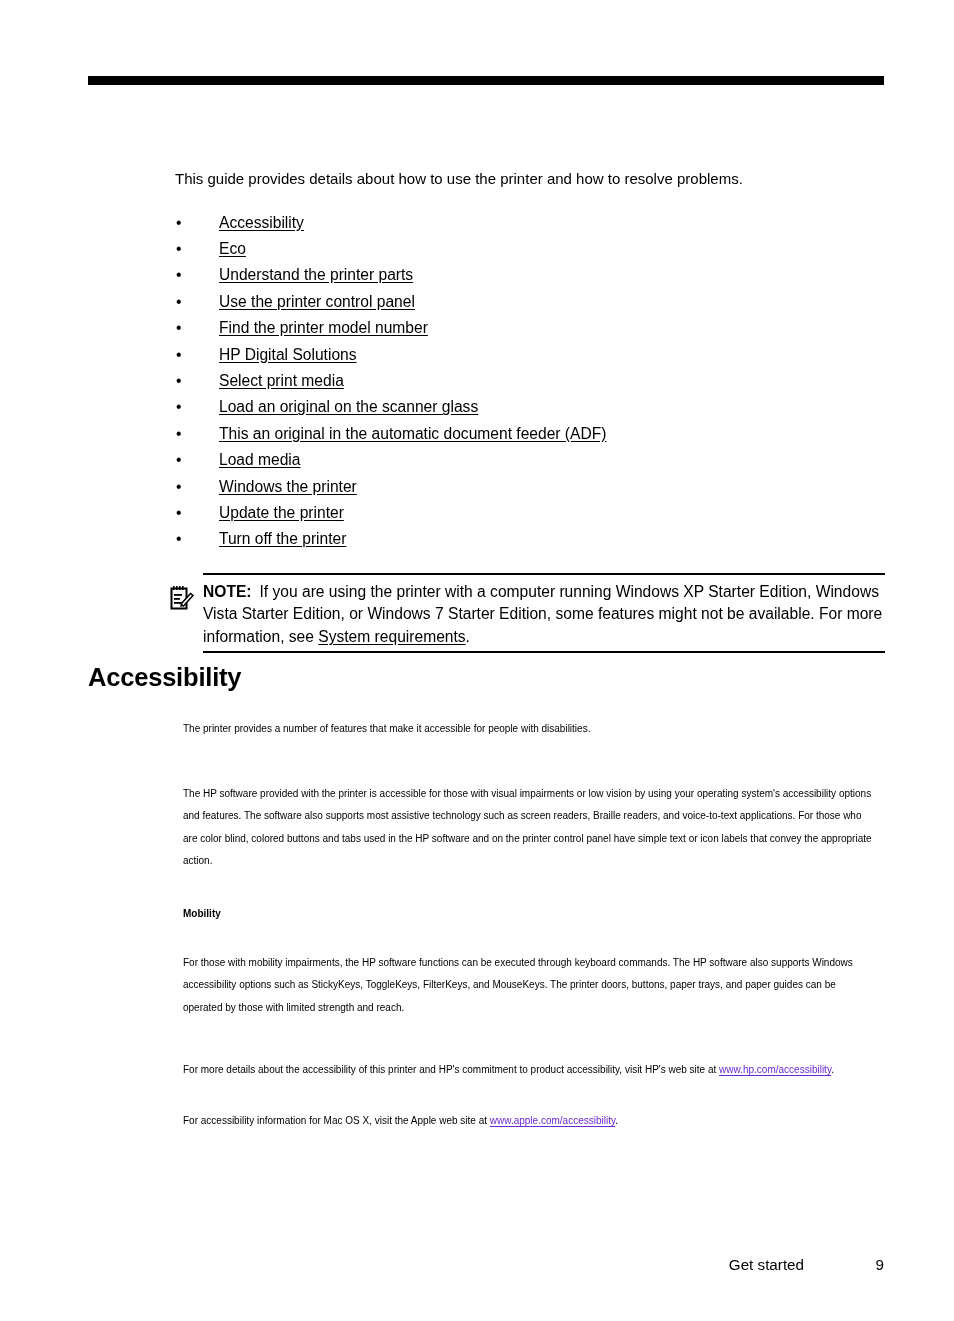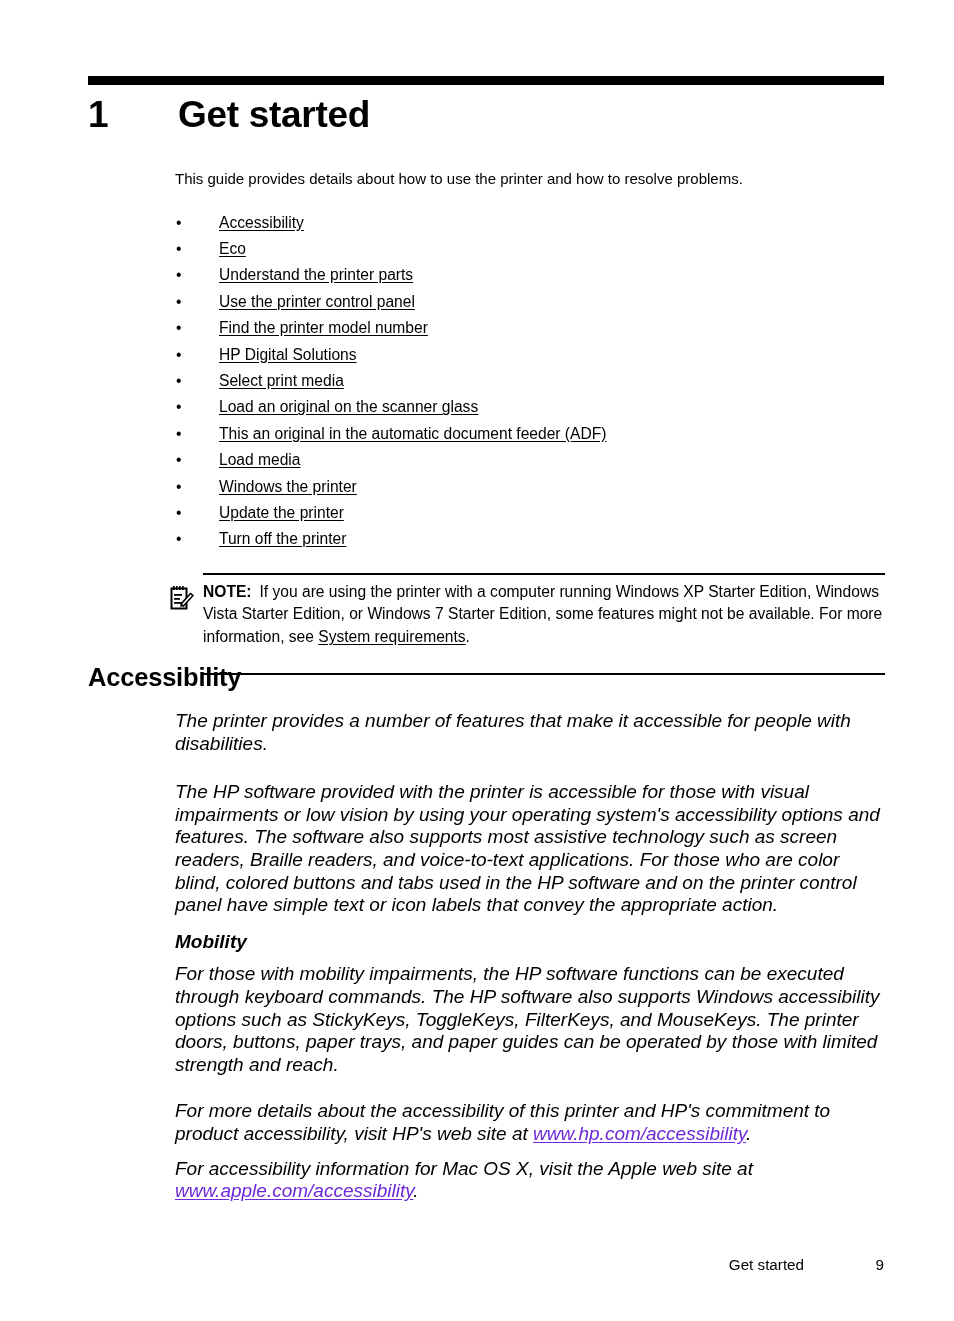--- a/index.html
+++ b/index.html
@@ -96,21 +96,21 @@
   }
   .note-rule-top,
   .note-rule-bottom {
     height: 2px;
     background: #000000;
     margin-left: 0;
   }
   .note-body {
     font-size: 15.6px;
     line-height: 22.6px;
-    padding: 6px 0 24px 0;
+    padding: 6px 0 2px 0;
   }
   .note-label {
     font-weight: bold;
   }
   .note-gap {
     display: inline-block;
     width: 8px;
   }
   .note-icon {
     position: absolute;
@@ -136,24 +136,23 @@
     line-height: 30px;
   }
 
   
   .body-col-2 {
     position: absolute;
     left: 175px;
     width: 710px;
   }
   .body-col-2 p {
-    margin: 0;
-    font-size: 19px;
+    margin: 8px;
+    font-size: 10px;
     line-height: 22.6px;
-    font-style: italic;
   }
   .subhead {
     font-size: 15.2px;
     font-weight: bold;
     line-height: 22px;
     margin: 0;
   }
   .sp-12 { height: 12px; }
   .sp-14 { height: 14px; }
   .sp-10 { height: 10px; }
@@ -186,23 +185,20 @@
     white-space: nowrap;
   }
 </style>
 </head>
 <body>
 
 <div class="page">
 
   <div class="chapter-rule"></div>
 
-  <div class="chapter-title">
-    <span class="chapter-num">1</span><span>Get started</span>
-  </div>
 
   <div class="body-col">
 
     <p class="body-text">This guide provides details about how to use the printer and how to resolve problems.</p>
 
     <ul class="toc-list">
       <li><span class="bullet">•</span><a class="xref" href="#">Accessibility</a></li>
       <li><span class="bullet">•</span><a class="xref" href="#">Eco</a></li>
       <li><span class="bullet">•</span><a class="xref" href="#">Understand the printer parts</a></li>
       <li><span class="bullet">•</span><a class="xref" href="#">Use the printer control panel</a></li>

